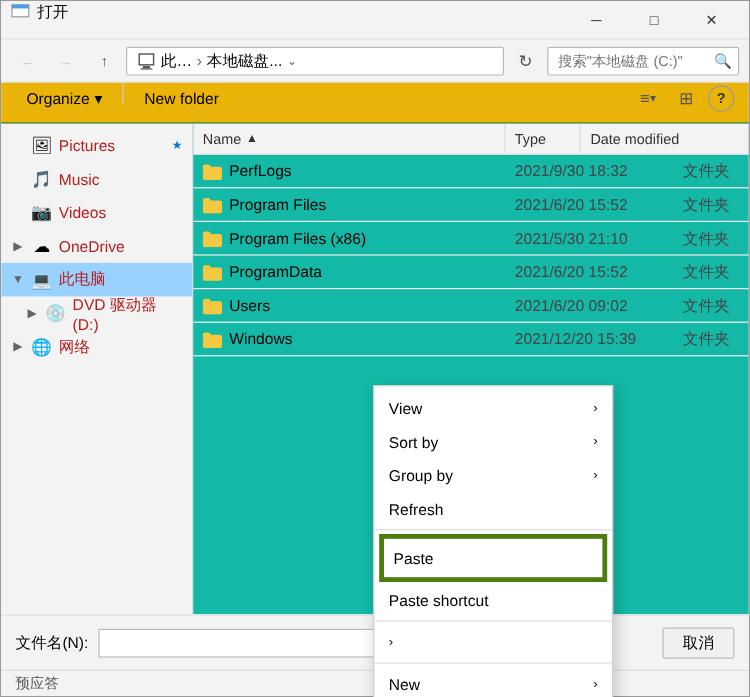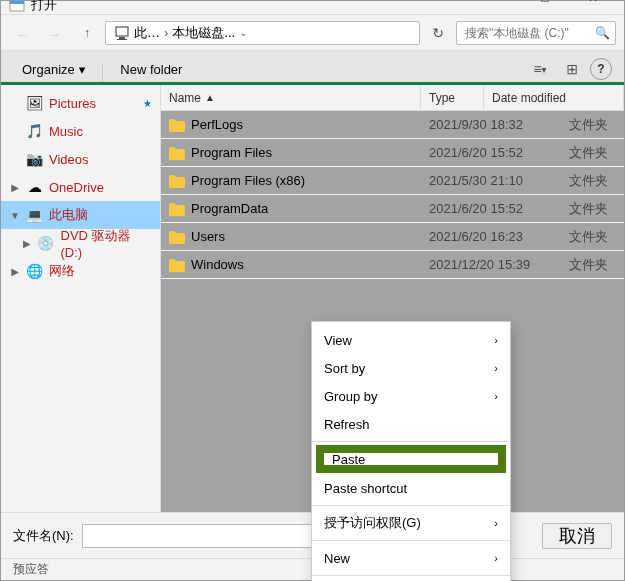--- a/index.html
+++ b/index.html
@@ -19,23 +19,23 @@
       height: 581px;
       background: #fff;
       border: 1px solid #999;
       box-shadow: 2px 2px 8px rgba(0,0,0,0.3);
       display: flex;
       flex-direction: column;
       position: relative;
     }
     .title-bar {
       background: #f3f3f3;
-      height: 14px;
-      display: flex;
-      align-items: flex-end;
+      height: 32px;
+      display: flex;
+      align-items: flex-start;
       padding: 0 8px;
       border-bottom: 1px solid #ddd;
       user-select: none;
     }
     .title-bar-icon {
       width: 16px;
       height: 16px;
       margin-right: 6px;
       display: flex; align-items: center; justify-content: center;
     }
@@ -124,27 +124,27 @@
       display: flex;
       align-items: center;
     }
     .search-wrap .search-icon {
       position: absolute;
       right: 6px;
       color: #666;
       font-size: 12px;
     }
     .toolbar {
-      background: #e5e5e5;
+      background: #eab308;
       height: 34px;
       display: flex;
-      align-items: flex-end;
+      align-items: flex-start;
       padding: 0 12px;
       gap: 8px;
-      border-bottom: 3px solid #15803d;
+      border-bottom: 1px solid #15803d;
     }
     .toolbar-btn {
       height: 26px;
       padding: 0 8px;
       border: 1px solid transparent;
       background: transparent;
       cursor: pointer;
       border-radius: 2px;
       font-size: 13px;
       display: flex; align-items: center; gap: 4px;
@@ -208,21 +208,21 @@
     .sidebar-icon {
       width: 16px; height: 16px;
       display: flex; align-items: center; justify-content: center;
       font-size: 14px;
     }
     .sidebar-label { font-size: 13px; color: #b91c1c; }
     .sidebar-pin { color: #0078d7; font-size: 10px; margin-left: auto; }
     .main-content {
       flex: 1;
       overflow-y: auto;
-      background: #a3a3a3;
+      background: #14b8a6;
     }
     .file-list-header {
       display: flex;
       height: 26px;
       border-bottom: 1px solid #ddd;
       background: #f3f3f3;
       align-items: center;
       position: sticky;
       top: 0;
     }
@@ -276,23 +276,23 @@
       height: 28px;
       display: flex;
       align-items: center;
       padding: 0 12px;
       cursor: pointer;
       font-size: 13px;
       color: #000;
       justify-content: space-between;
     }
     .ctx-item.highlighted {
-      border: 8px solid #4d7c0f;
+      border: 4px solid #4d7c0f;
       margin: 1px 4px;
-      padding: 6px 8px;
+      padding: 16px 8px;
     }
     .ctx-item .chevron { font-size: 11px; }
     .ctx-sep {
       height: 1px;
       background: #ddd;
       margin: 3px 0;
     }
     
     .bottom-bar {
       height: 46px;
@@ -316,21 +316,21 @@
       margin-left: auto;
       display: flex;
       gap: 6px;
     }
     .action-btn {
       height: 26px;
       padding: 0 16px;
       border: 1px solid #bbb;
       background: #f0f0f0;
       cursor: pointer;
-      font-size: 18px;
+      font-size: 13px;
       border-radius: 2px;
     }
     .footer-text {
       height: 22px;
       background: #f3f3f3;
       border-top: 1px solid #ddd;
       display: flex;
       align-items: center;
       padding: 0 12px;
       font-size: 12px;
@@ -512,21 +512,21 @@
       <div class="file-row">
         <div class="file-cell name">
           <span class="folder-icon">
             <svg width="16" height="14" viewBox="0 0 16 14">
                 <path d="M0 3 Q0 1 2 1 L5 1 L7 3 L14 3 Q16 3 16 5 L16 12 Q16 14 14 14 L2 14 Q0 14 0 12Z" fill="#f5c842"></path>
                 <path d="M0 4 L16 4 L16 12 Q16 14 14 14 L2 14 Q0 14 0 12Z" fill="#f5c842" opacity="0.7"></path>
               </svg>
           </span>
           <span>Users</span>
         </div>
-        <div class="file-cell date">2021/6/20 16:23</div>
+        <div class="file-cell date">2021/6/20 09:02</div>
         <div class="file-cell type">文件夹</div>
       </div>
       <div class="file-row">
         <div class="file-cell name">
           <span class="folder-icon">
             <svg width="16" height="14" viewBox="0 0 16 14">
                 <path d="M0 3 Q0 1 2 1 L5 1 L7 3 L14 3 Q16 3 16 5 L16 12 Q16 14 14 14 L2 14 Q0 14 0 12Z" fill="#f5c842"></path>
                 <path d="M0 4 L16 4 L16 12 Q16 14 14 14 L2 14 Q0 14 0 12Z" fill="#f5c842" opacity="0.7"></path>
               </svg>
           </span>
@@ -568,21 +568,20 @@
     </div>
     <div class="ctx-sep"></div>
     <div class="ctx-item highlighted">
       <span>Paste</span>
     </div>
     <div class="ctx-item">
       <span>Paste shortcut</span>
     </div>
     <div class="ctx-sep"></div>
     <div class="ctx-item">
-      <span>授予访问权限(G)</span>
       <span class="chevron">›</span>
     </div>
     <div class="ctx-sep"></div>
     <div class="ctx-item">
       <span>New</span>
       <span class="chevron">›</span>
     </div>
     <div class="ctx-sep"></div>
     <div class="ctx-item">
       

